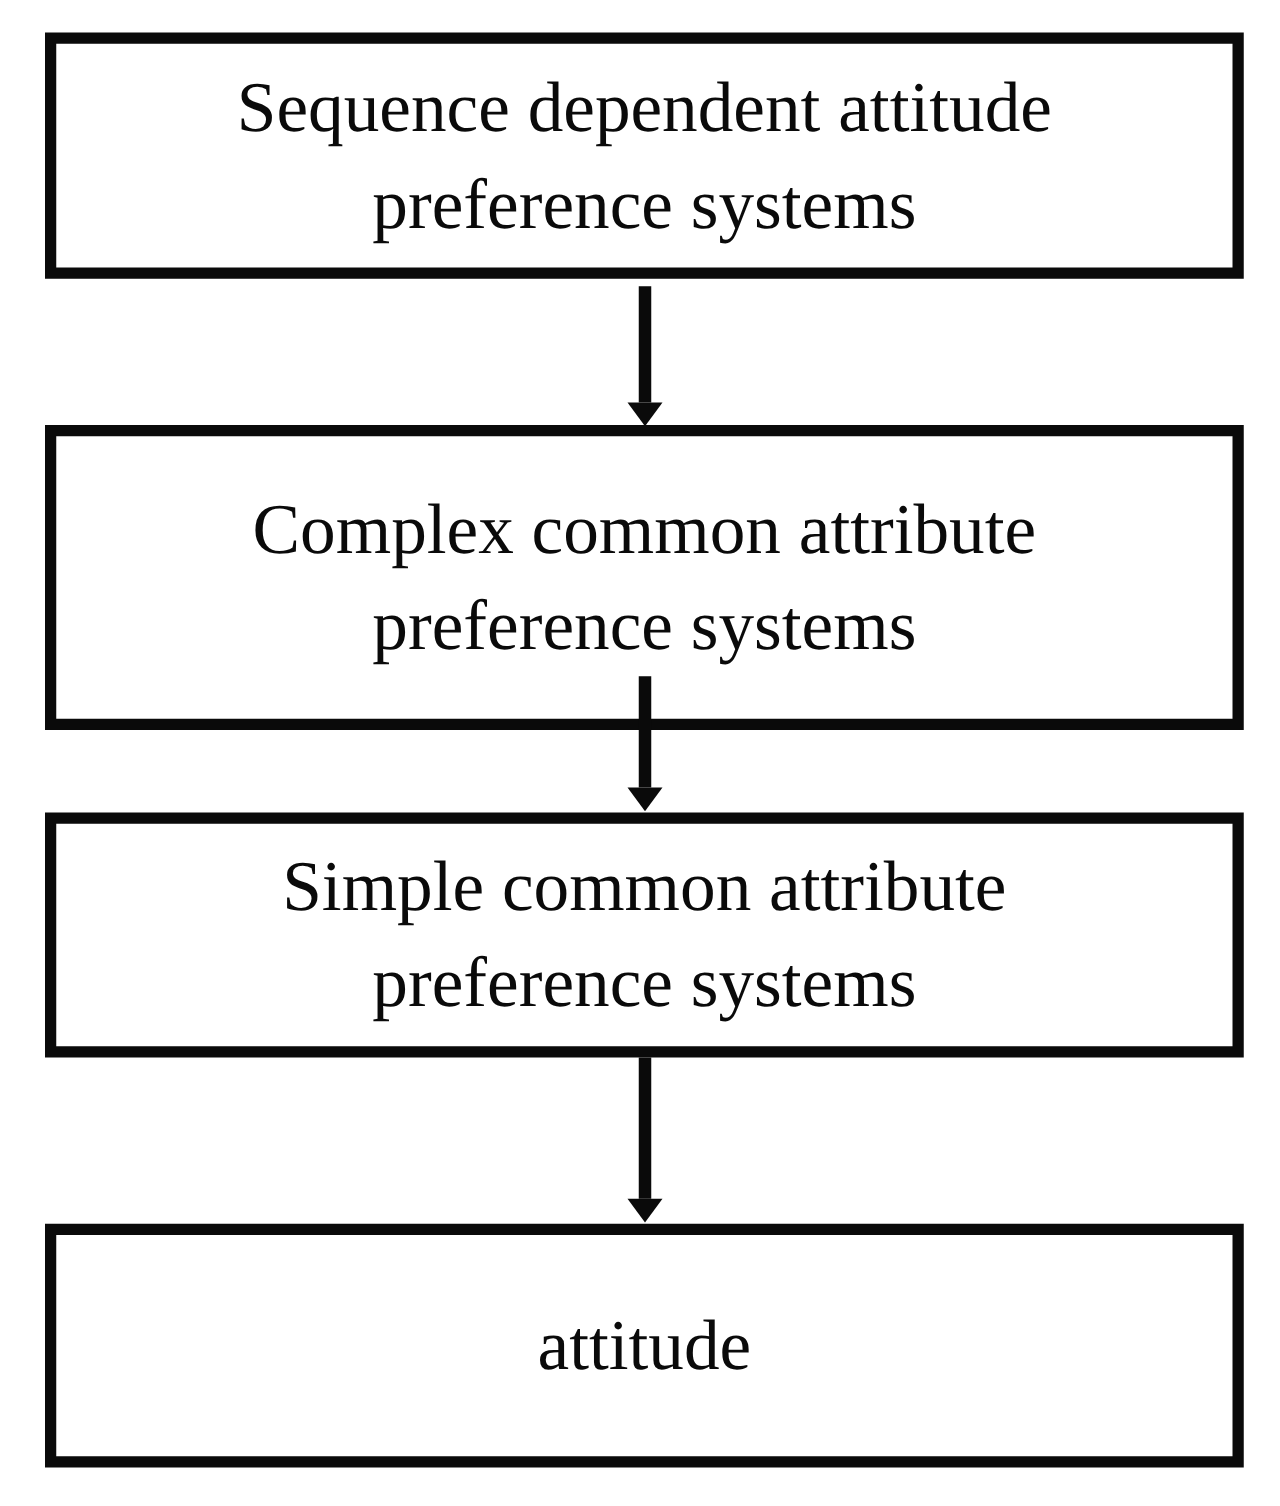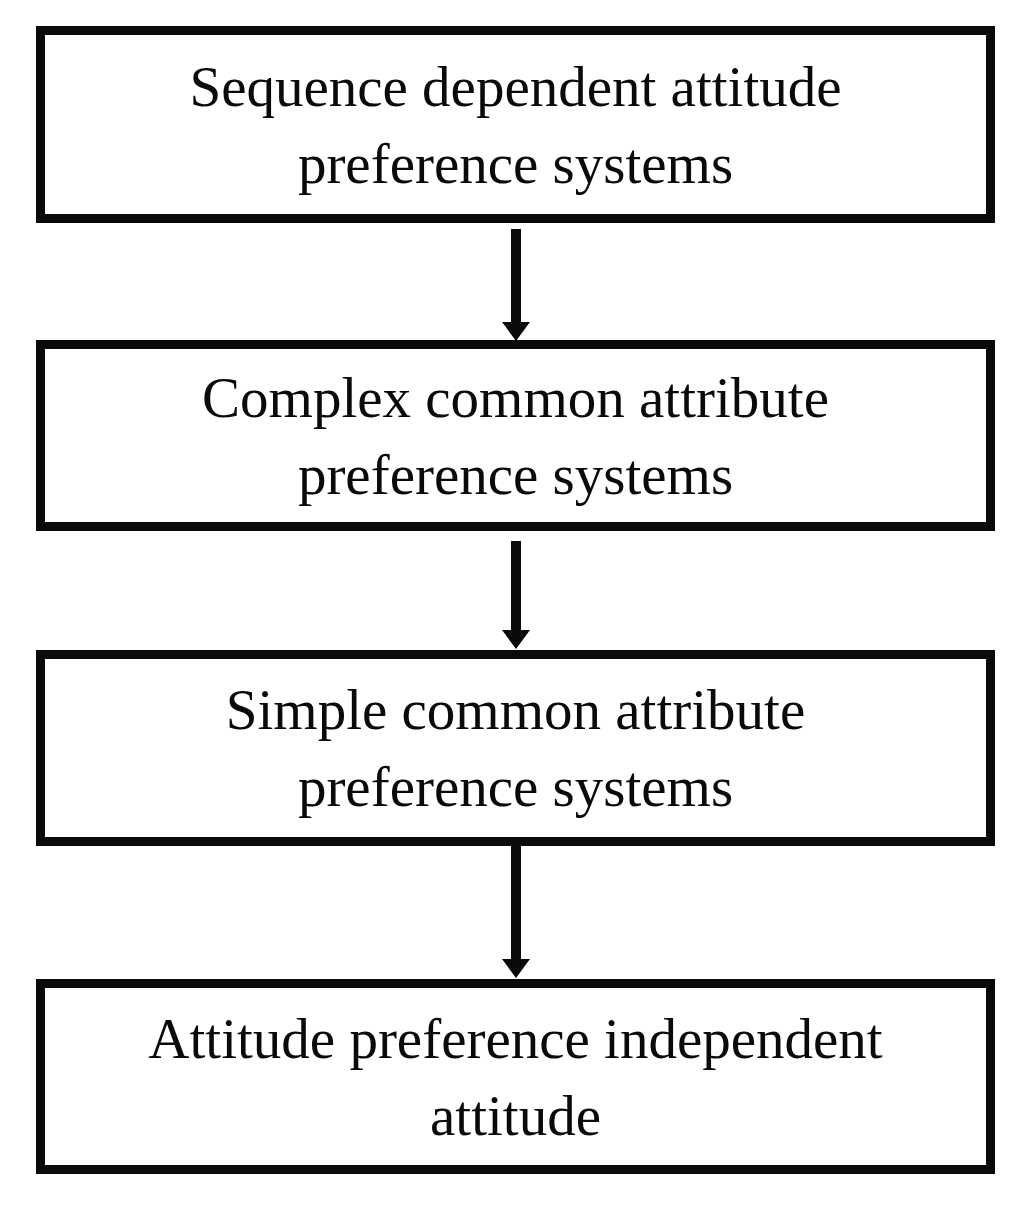--- a/index.html
+++ b/index.html
@@ -29,21 +29,21 @@
     text-align: center;
     color: #0a0a0a;
     font-size: 57px;
     line-height: 77px;
   }
   .flow-box .line {
     display: block;
     white-space: nowrap;
   }
   .box-1 { top: 26px;  height: 197px; }
-  .box-2 { top: 340px; height: 191px; }
+  .box-2 { top: 340px; height: 244px; }
   .box-3 { top: 650px; height: 196px; }
   .box-4 { top: 979px; height: 195px; }
 
   .down-arrow {
     position: absolute;
     left: 502px;
     width: 28px;
     display: flex;
     flex-direction: column;
     align-items: center;
@@ -93,17 +93,16 @@
     <span class="line">Simple common attribute</span>
     <span class="line">preference systems</span>
   </div>
 
   <div class="down-arrow arrow-3">
     <div class="shaft"></div>
     <div class="head"></div>
   </div>
 
   <div class="flow-box box-4">
-    <span class="line">Attitude preference independent</span>
     <span class="line">attitude</span>
   </div>
 
 </div>
 
 </body></html>

